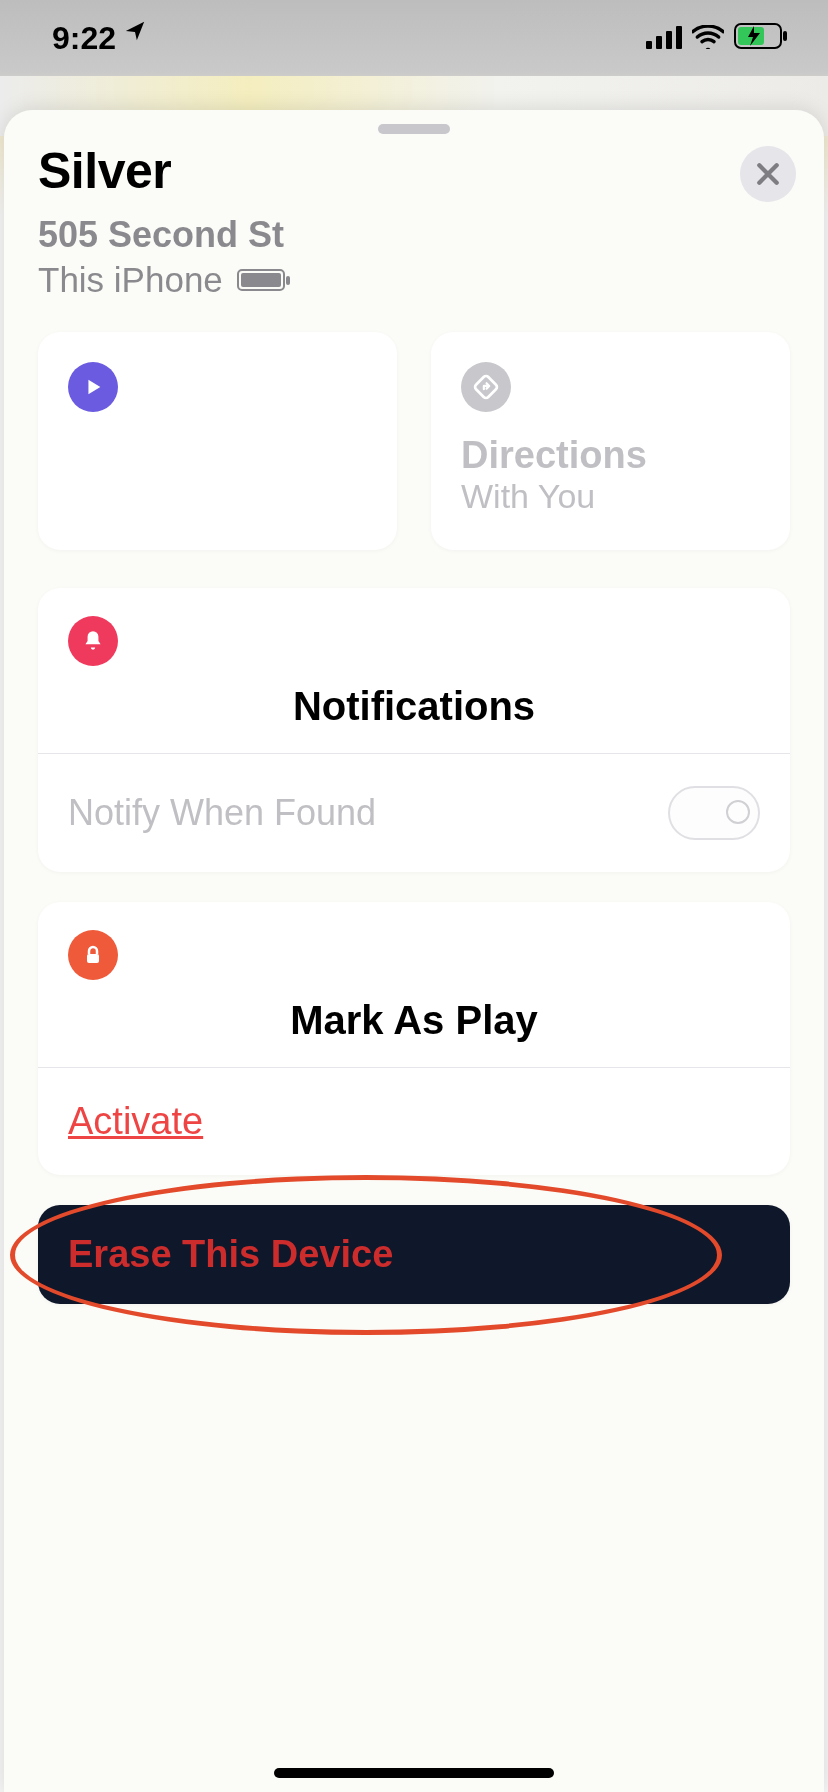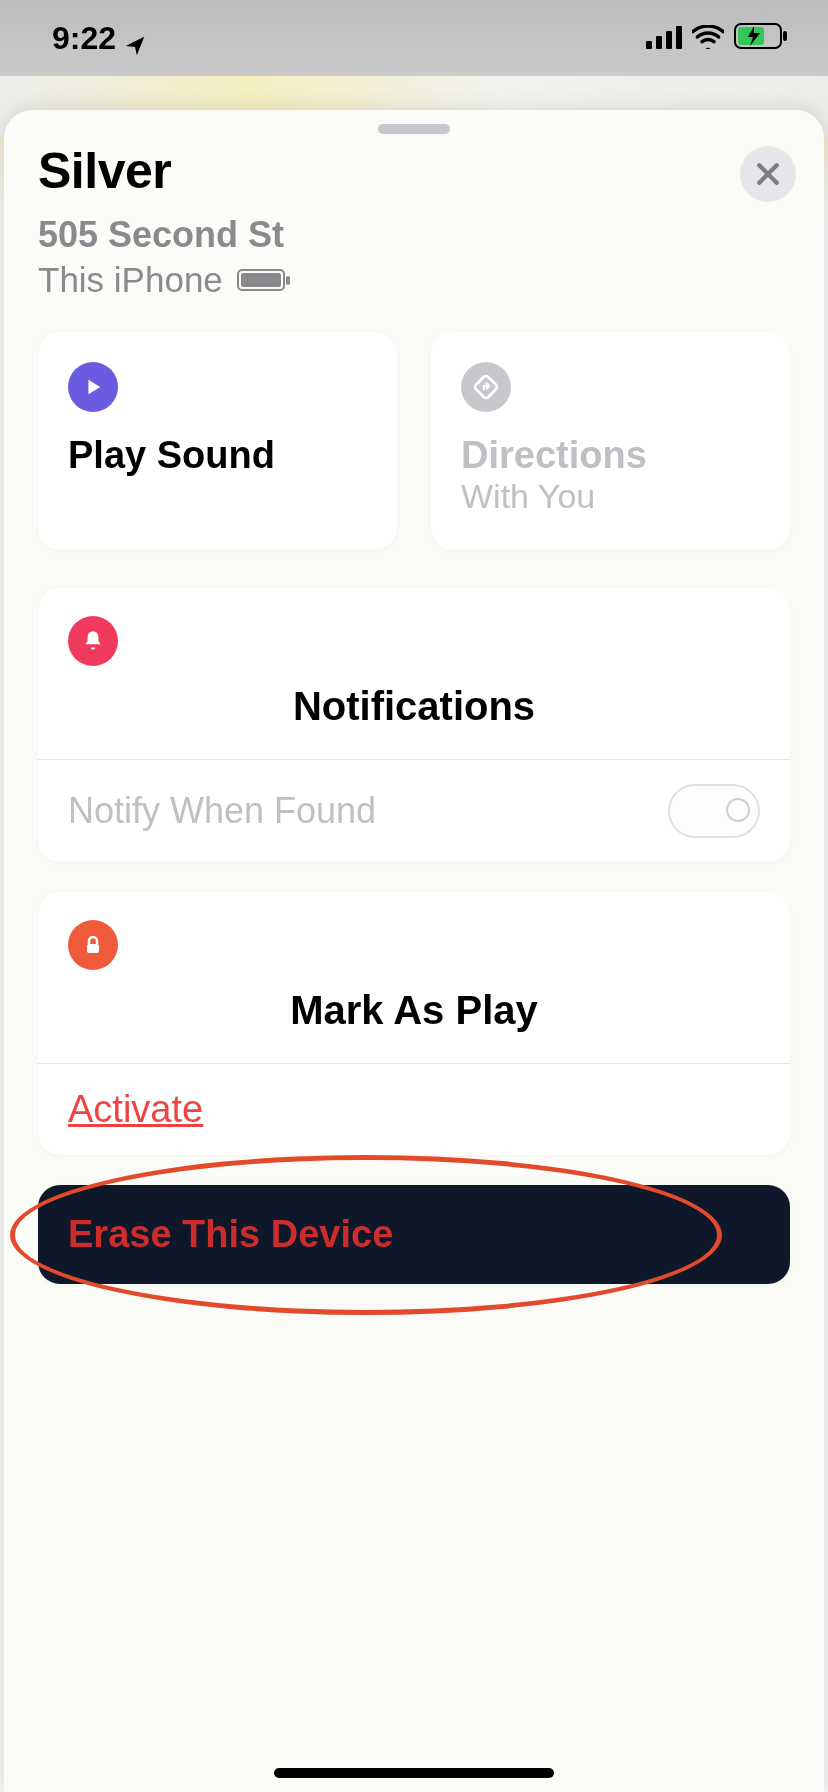--- a/index.html
+++ b/index.html
@@ -20,21 +20,21 @@
     top: 0; left: 0; right: 0;
     height: 76px;
     display: flex;
     align-items: center;
     justify-content: space-between;
     padding: 0 40px 0 52px;
     font-weight: 600;
     font-size: 32px;
     color: #000;
   }
-  .status-left { display: flex; align-items: flex-end; gap: 8px; }
+  .status-left { display: flex; align-items: flex-start; gap: 8px; }
   .status-right { display: flex; align-items: center; gap: 10px; }
   .loc-arrow svg { display: block; }
 
   
   .map-hint {
     position: absolute;
     top: 76px; left: 0; right: 0;
     height: 60px;
     background: linear-gradient(90deg, #ececec 0%, #f4eebf 30%, #f2f2ee 60%, #ecebe8 100%);
   }
@@ -155,26 +155,25 @@
     padding: 28px 30px 24px 30px;
   }
   .section-icon { margin-bottom: 18px; }
   .section-title {
     font-size: 40px;
     font-weight: 600;
     color: #000;
   }
   .section-row {
     border-top: 1px solid #e5e5ea;
-    padding: 24px 30px;
+    padding: 32px 30px;
     display: flex;
     align-items: center;
     justify-content: space-between;
     font-size: 36px;
-    margin-top: 6px;
   }
   .row-label-gray { color: #c0c0c4; }
   .row-link {
     color: #ef4444;
     text-decoration: underline;
     font-size: 38px;
   }
 
   .switch {
     width: 92px; height: 54px;
@@ -295,21 +294,20 @@
 
   <div class="actions-row">
     <div class="action-card">
       <div class="action-icon">
         <div class="circ-icon" style="background:#6a5be0;">
           <svg width="22" height="22" viewBox="0 0 24 24">
               <path d="M7 4 L20 12 L7 20 Z" fill="#fff"></path>
             </svg>
         </div>
       </div>
-      <div class="action-title">Play Sound</div>
     </div>
     <div class="action-card disabled">
       <div class="action-icon">
         <div class="circ-icon" style="background:#c7c7cc;">
           <svg width="26" height="26" viewBox="0 0 24 24">
             <rect x="4" y="4" width="16" height="16" rx="3" transform="rotate(45 12 12)" fill="none" stroke="#fff" stroke-width="2.5"></rect>
             <path d="M10 14 L10 11 L14 11 M12.5 8.5 L15 11 L12.5 13.5" fill="none" stroke="#fff" stroke-width="2" stroke-linecap="round" stroke-linejoin="round"></path>
           </svg>
         </div>
       </div>

